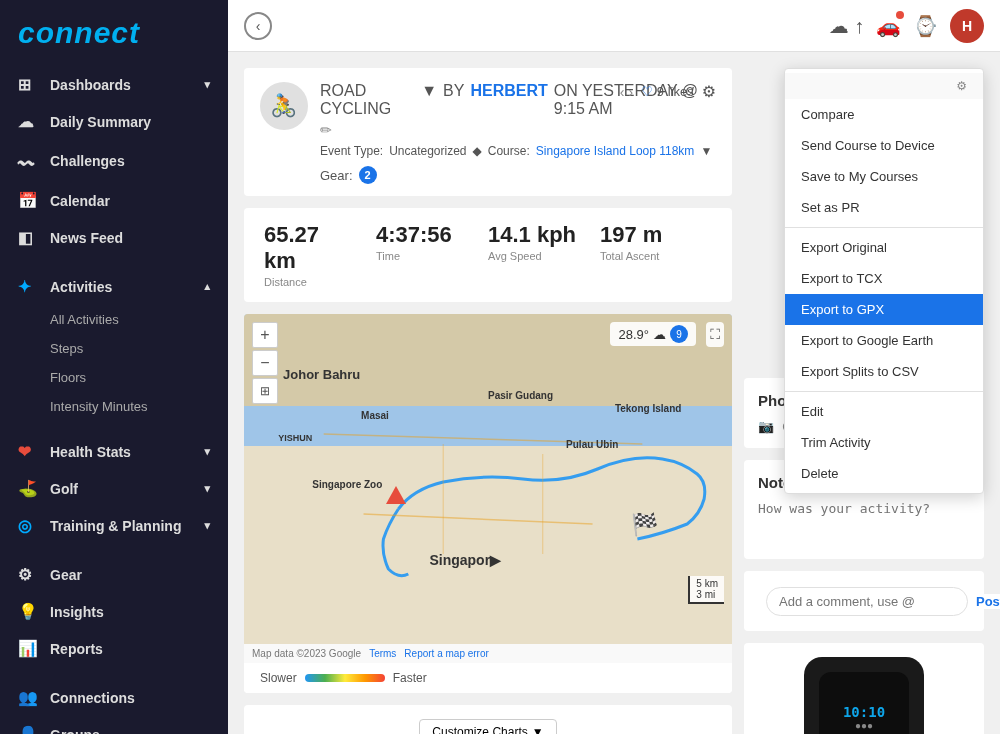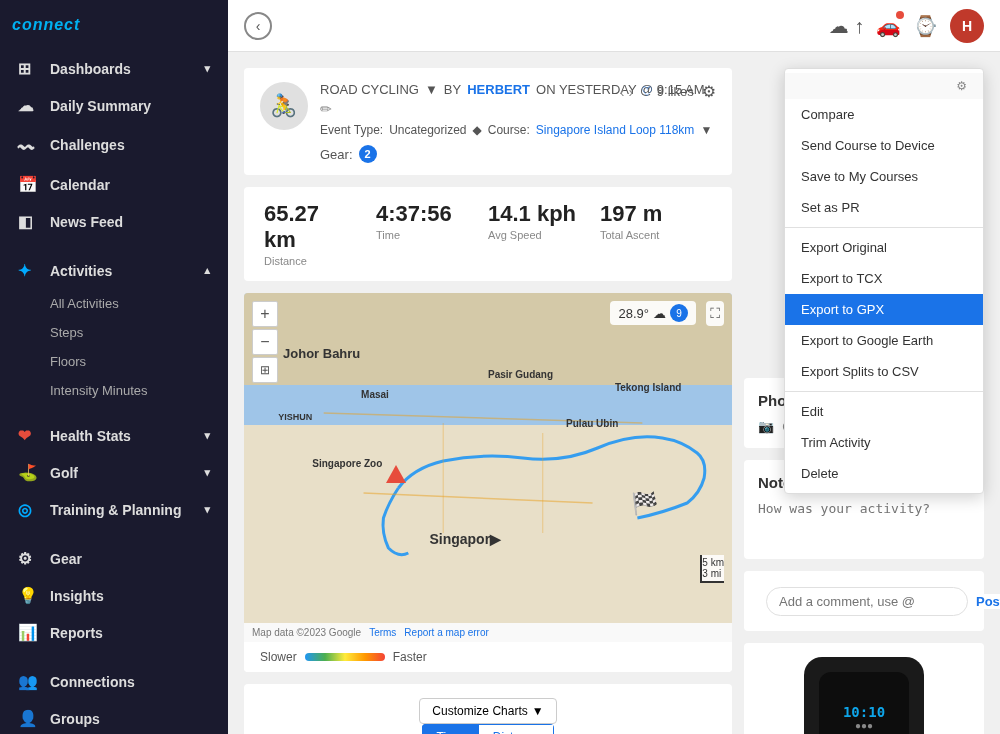--- a/index.html
+++ b/index.html
@@ -10,22 +10,22 @@
       width: 228px;
       min-width: 228px;
       background: #1a1a2e;
       color: #ccc;
       display: flex;
       flex-direction: column;
       height: 734px;
       overflow-y: auto;
     }
     .sidebar-logo {
-      padding: 16px 12px;
-      font-size: 16px;
+      padding: 16px 18px;
+      font-size: 30px;
       font-weight: bold;
       color: #fff;
       letter-spacing: 1px;
       font-style: italic;
     }
     .sidebar-logo span { color: #00b0f0; }
     .sidebar-section-label {
       display: flex; align-items: center;
       padding: 9px 18px;
       cursor: pointer;
@@ -66,21 +66,21 @@
     .notification-dot {
       position: absolute; top: -3px; right: -3px;
       width: 8px; height: 8px; background: #e74c3c; border-radius: 50%;
     }
 
     
     .content { flex: 1; overflow-y: auto; background: #f0f0f0; padding: 16px; position: relative; }
 
     
     .activity-header { background: #fff; border-radius: 4px; padding: 14px 16px 12px; margin-bottom: 12px; position: relative; }
-    .road-cycling-label { font-size: 13px; color: #555; display: flex; align-items: flex-start; gap: 6px; margin-bottom: 4px; }
+    .road-cycling-label { font-size: 16px; color: #555; display: flex; align-items: flex-start; gap: 6px; margin-bottom: 4px; }
     .road-cycling-label .username { color: #1a73e8; font-weight: 600; }
     .activity-title-row { display: flex; align-items: center; gap: 8px; margin-bottom: 6px; }
     .activity-title { font-size: 22px; font-weight: 700; color: #222; }
     .edit-icon { color: #888; font-size: 14px; cursor: pointer; }
     .event-type-row { font-size: 12px; color: #555; display: flex; align-items: center; gap: 6px; }
     .event-type-row a { color: #1a73e8; text-decoration: none; }
     .gear-badge { display: flex; align-items: center; gap: 6px; margin-top: 8px; font-size: 13px; color: #555; }
     .gear-num { background: #1a73e8; color: #fff; border-radius: 50%; width: 18px; height: 18px; display: flex; align-items: center; justify-content: center; font-size: 11px; font-weight: 700; }
     .header-right { position: absolute; right: 16px; top: 14px; display: flex; align-items: center; gap: 8px; }
     .nav-arrows { display: flex; gap: 4px; }
@@ -107,21 +107,21 @@
       width: 100%; height: 100%;
       background: linear-gradient(135deg, #c8dff5 0%, #b5d0f0 30%, #a8c8ec 50%, #c0d8f2 70%, #b0ccee 100%);
       position: relative;
     }
     .map-land { position: absolute; background: #e8dfc8; border-radius: 8px; }
     .map-label { position: absolute; font-size: 11px; color: #333; font-weight: 600; }
     .map-footer { display: flex; justify-content: space-between; align-items: center; padding: 4px 8px; background: #f9f9f9; font-size: 10px; color: #777; }
     .map-attribution { display: flex; gap: 8px; }
     .speed-legend { padding: 8px 16px; background: #fff; display: flex; align-items: center; gap: 8px; font-size: 12px; color: #555; }
     .legend-bar { width: 80px; height: 8px; background: linear-gradient(to right, #2196F3, #4CAF50, #FFEB3B, #FF9800, #F44336); border-radius: 4px; }
-    .map-scale { position: absolute; bottom: 40px; right: 8px; background: rgba(255,255,255,0.85); padding: 2px 0; font-size: 10px; color: #333; border-left: 2px solid #333; border-bottom: 2px solid #333; }
+    .map-scale { position: absolute; bottom: 40px; right: 8px; background: rgba(255,255,255,0.85); padding: 2px 6px; font-size: 10px; color: #333; border-left: 2px solid #333; border-bottom: 2px solid #333; }
 
     
     .dropdown-menu {
       position: absolute;
       right: 0;
       top: 0;
       background: #fff;
       border: 1px solid #ddd;
       border-radius: 4px;
       box-shadow: 0 4px 16px rgba(0,0,0,0.18);

